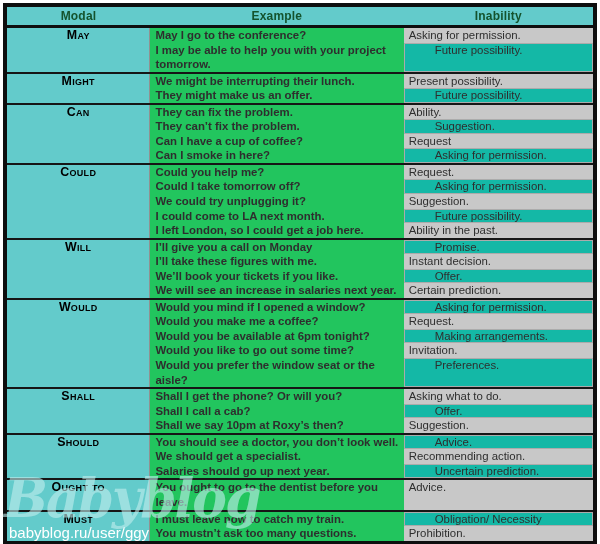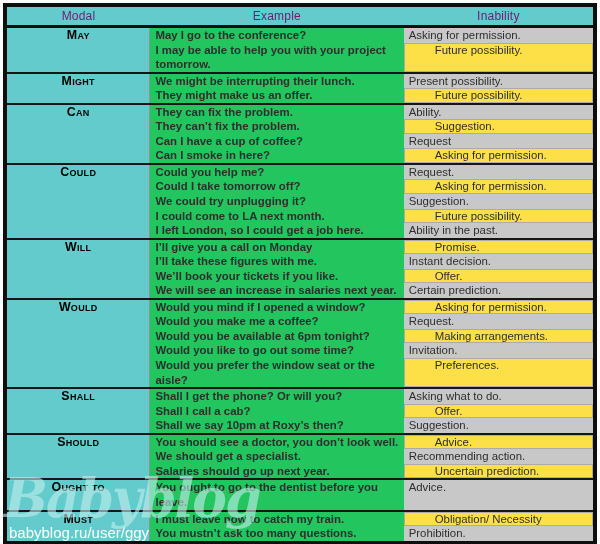--- a/index.html
+++ b/index.html
@@ -25,22 +25,22 @@
     border-collapse: collapse;
     table-layout: fixed;
     border: 4px solid #0e0e0e;
   }
   col.c-modal    { width: 144px; }
   col.c-example  { width: 252px; }
   col.c-function { width: 190px; }
 
   thead th {
     background: #63cbcb;
-    color: #701a75;
-    font-weight: 400;
+    color: #14532d;
+    font-weight: 700;
     font-size: 12px;
     height: 17px;
     padding: 0 2px 1px 2px;
     text-align: center;
     vertical-align: middle;
     border-bottom: 3px solid #0e0e0e;
     letter-spacing: 0.2px;
   }
   tbody td {
     vertical-align: top;
@@ -68,21 +68,21 @@
   .wm-url {
     color: #ffffff;
     font-weight: 400;
     font-size: 15px;
     line-height: 14px;
     white-space: nowrap;
   }
   td.example-cell { background: #22c55e; font-weight: bold; }
   td.function-cell.shade-gray { background: #c8c8c8; }
   td.function-cell.shade-white {
-    background: #fde047;
+    background: #14b8a6;
     box-shadow: inset 0 0 0 1px #ababab;
     padding-left: 31px;
   }
   tr.group-start td { border-top: 2px solid #161616; }
 
   .watermark {
     position: absolute;
     left: 4px;
     top: 466px;
     font-family: "DejaVu Serif", serif;

